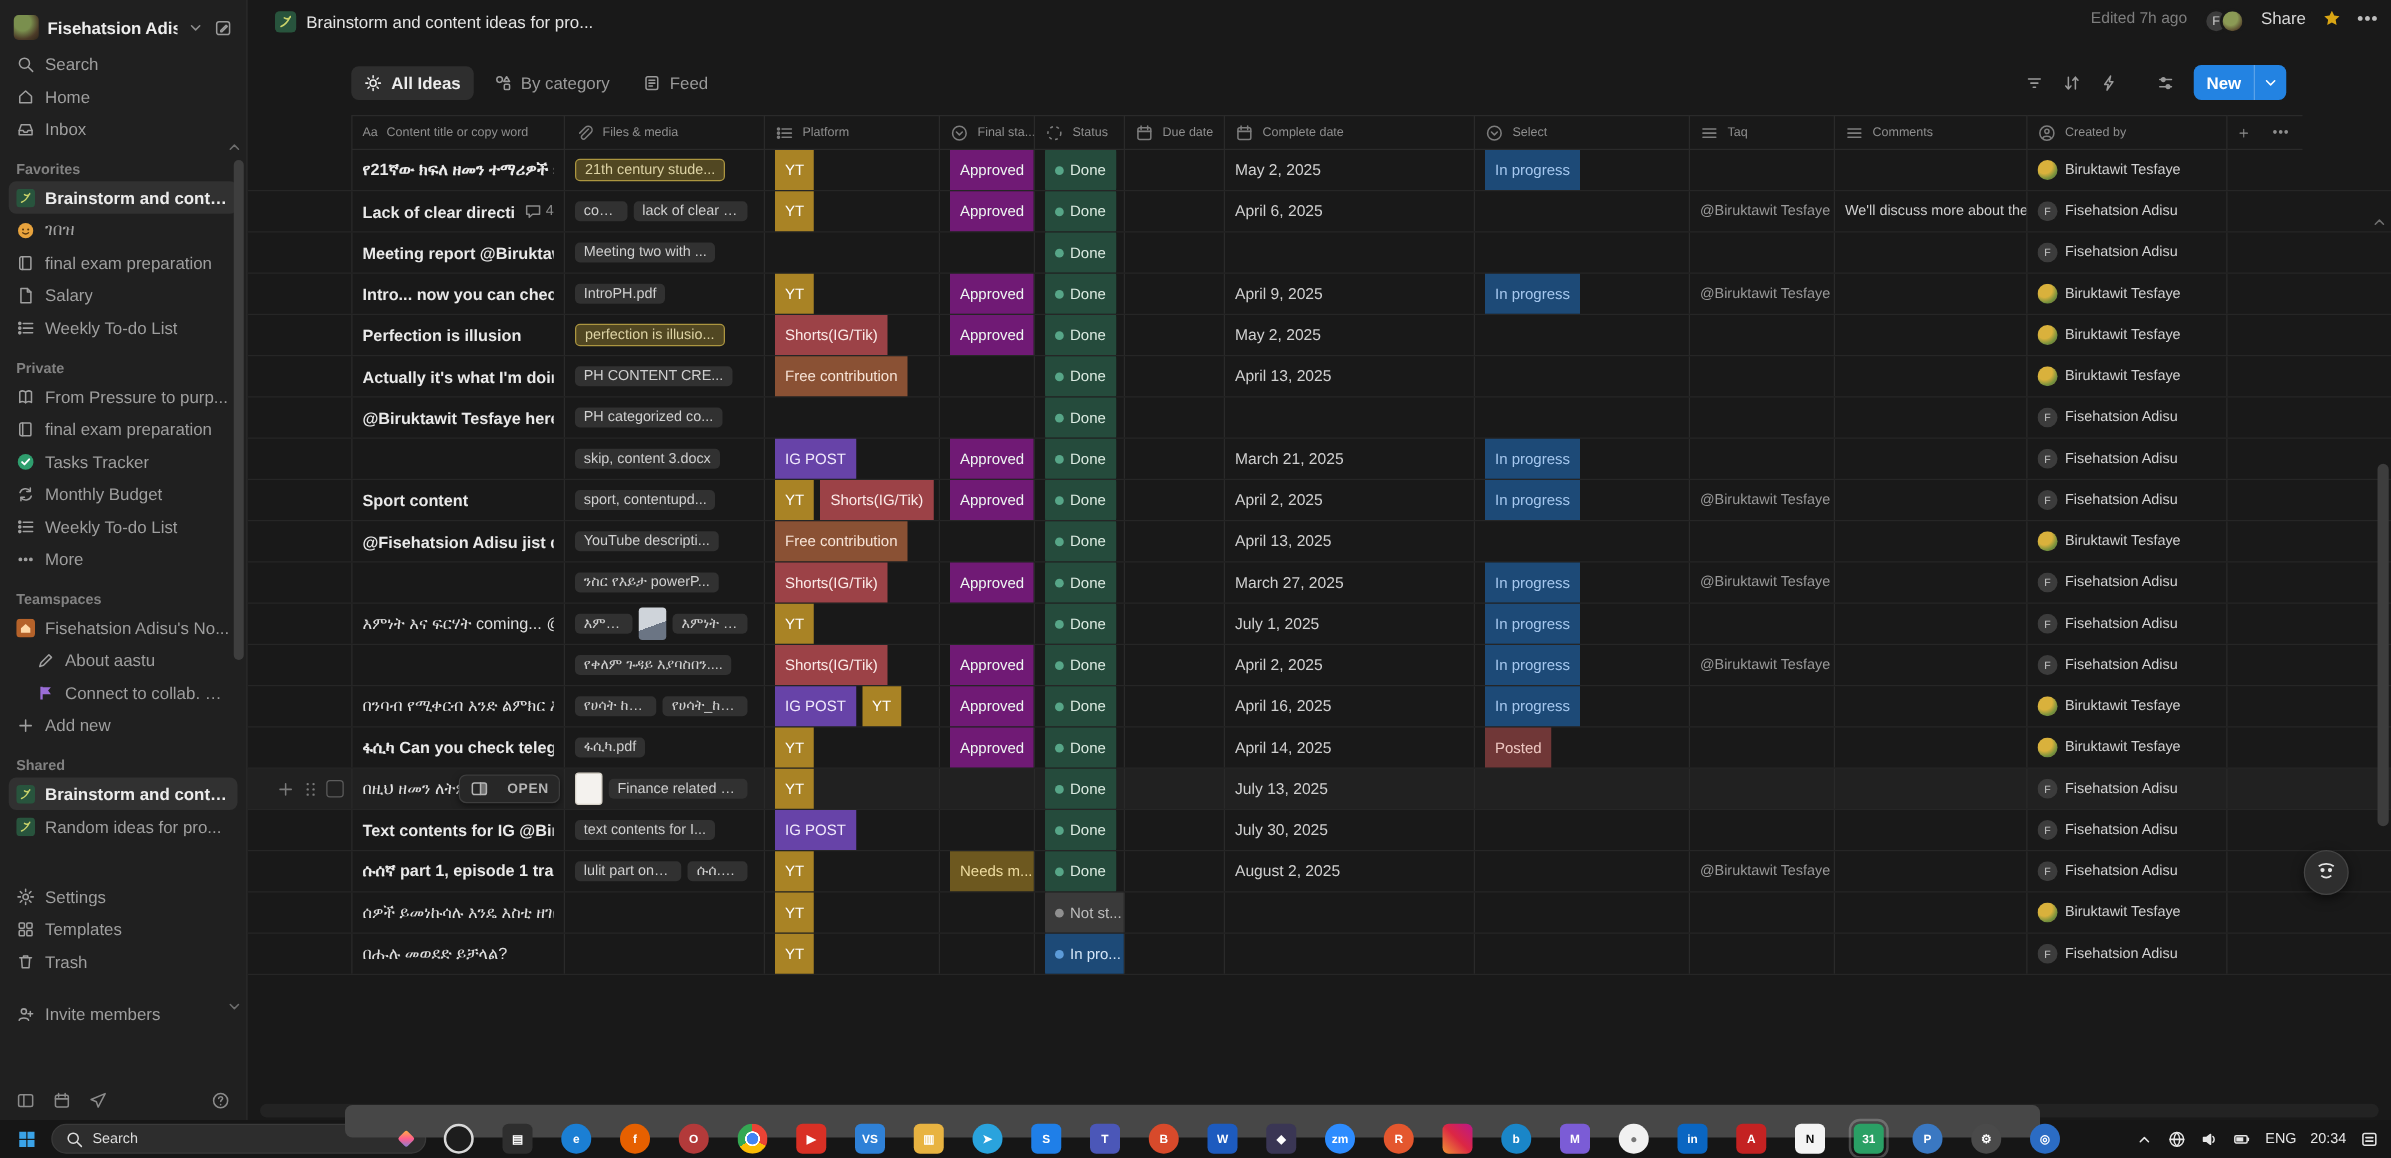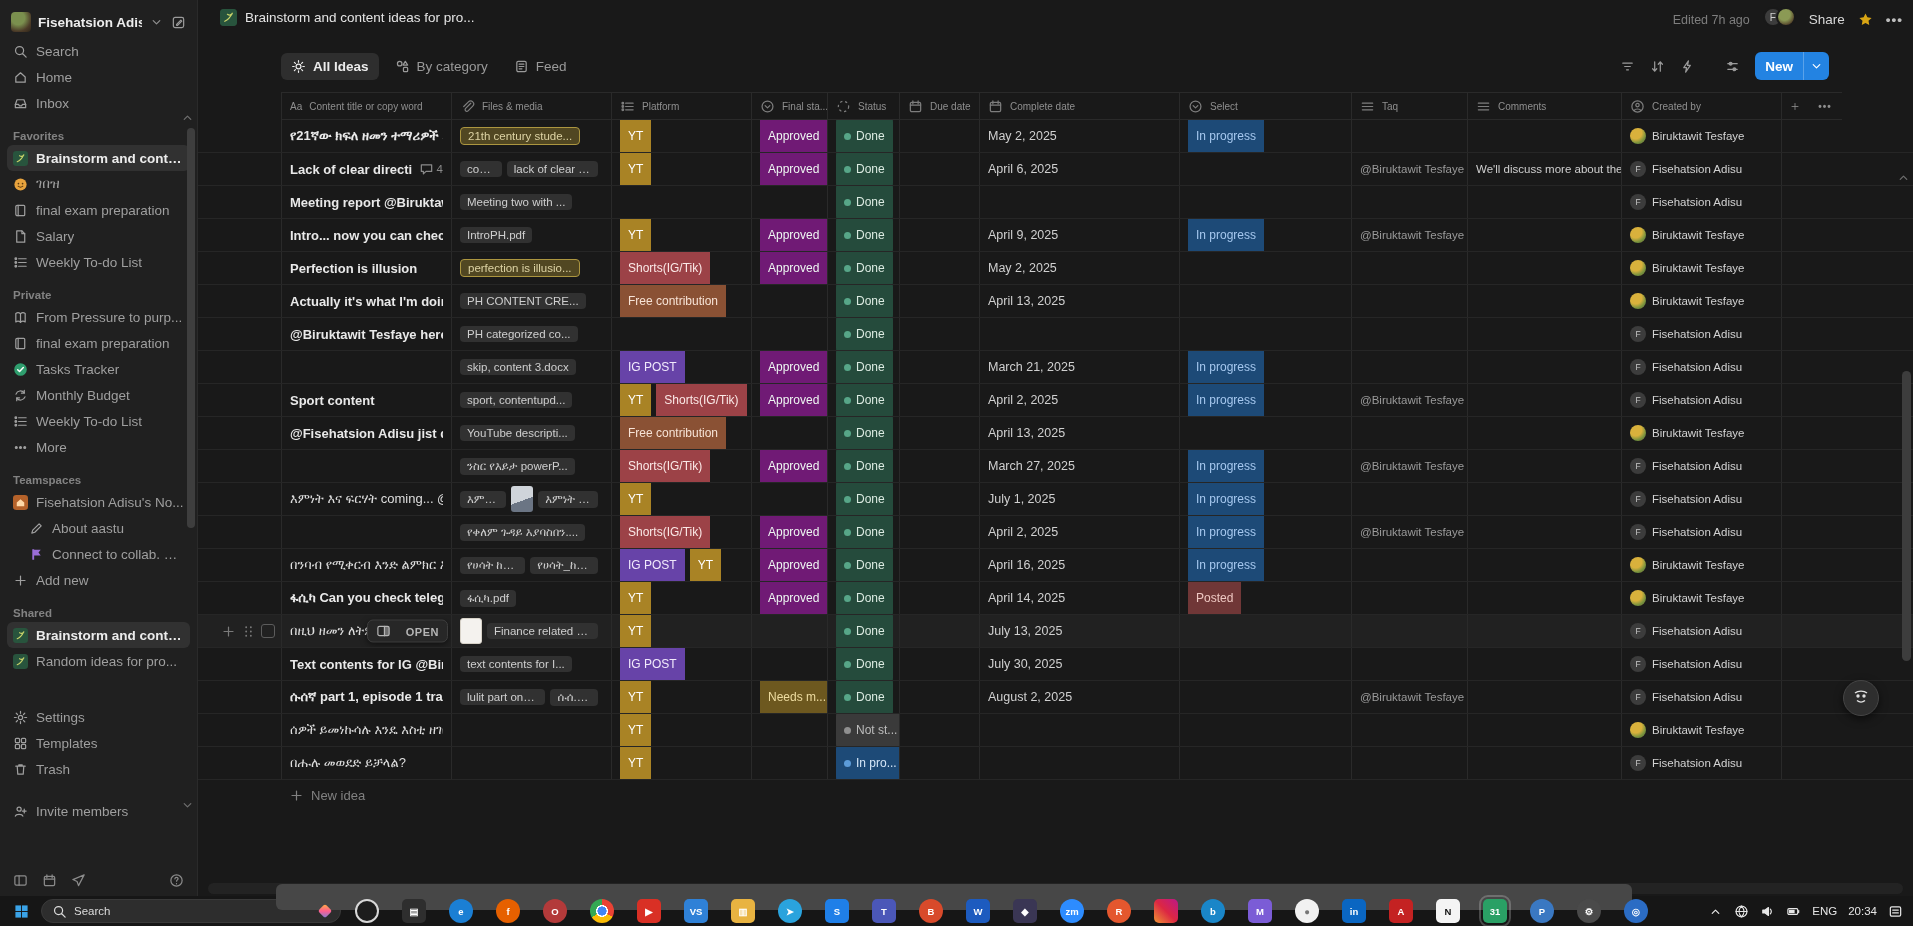--- a/index.html
+++ b/index.html
@@ -32,21 +32,21 @@
   .sb-scroll-thumb{position:absolute;right:2px;top:128px;width:8px;height:400px;background:#3e3e3e;border-radius:4px}
   .sb-scroll-up{position:absolute;right:2px;top:110px;color:#6e6e6e}
   .sb-scroll-down{position:absolute;right:2px;top:798px;color:#6e6e6e}
 
   
   #main{flex:1;position:relative;overflow:hidden}
   #topbar{height:34px;display:flex;align-items:center;padding:0 10px 0 22px;font-size:13.5px}
   .doc-ic{width:17px;height:17px;border-radius:4px;background:#27422f;margin-right:8px;
     display:flex;align-items:center;justify-content:center}
   #topbar .title{color:#e4e4e4;white-space:nowrap}
-  #topbar .right{margin-left:auto;display:flex;align-items:flex-end;gap:13px}
+  #topbar .right{margin-left:auto;display:flex;align-items:flex-start;gap:13px}
   #topbar .edited{color:#7e7e7e;font-size:12.5px}
   .avatars{display:flex}
   .av{width:20px;height:20px;border-radius:50%;border:2px solid #191919;display:flex;align-items:center;justify-content:center;font-size:10px;color:#cfcfcf;background:#3c3c3c}
   .av.photo{background:radial-gradient(circle at 40% 35%,#8b9a55 0 40%,#56452c 75%,#30271a);margin-left:-7px}
   .share{color:#d8d8d8;cursor:pointer}
   .star{color:#d9a514}
   .more-dots{color:#bdbdbd;letter-spacing:1px;font-weight:700}
 
   #tabsrow{display:flex;align-items:center;margin-top:12px;height:40px;padding-left:83px;padding-right:84px}
   .tab{display:flex;align-items:center;gap:7px;color:#9a9a9a;font-size:13.5px;padding:6px 10px;border-radius:6px;margin-right:6px;cursor:pointer;white-space:nowrap}
@@ -1334,28 +1334,20 @@
             <div class="cell w-taq"></div>
             <div class="cell w-comments"></div>
             <div class="cell w-created">
               <span class="created">
                 <span class="rav">F</span>
                 <span>Fisehatsion Adisu</span>
               </span>
             </div>
           </div>
         </div>
-      <div class="newidea">
-        <span class="ic">
-            <svg viewBox="0 0 16 16" fill="none" stroke="currentColor" stroke-width="1.3" stroke-linecap="round" stroke-linejoin="round">
-              <path d="M8 3.2v9.6M3.2 8h9.6"></path>
-            </svg>
-          </span>
-        <span>New idea</span>
-      </div>
     </div>
 
     <div id="vscroll">
       <span class="arr ic">
           <svg viewBox="0 0 16 16" fill="none" stroke="currentColor" stroke-width="1.3" stroke-linecap="round" stroke-linejoin="round">
             <path d="M4.5 10L8 6.5 11.5 10"></path>
           </svg>
         </span>
       <div class="thumb"></div>
     </div>

